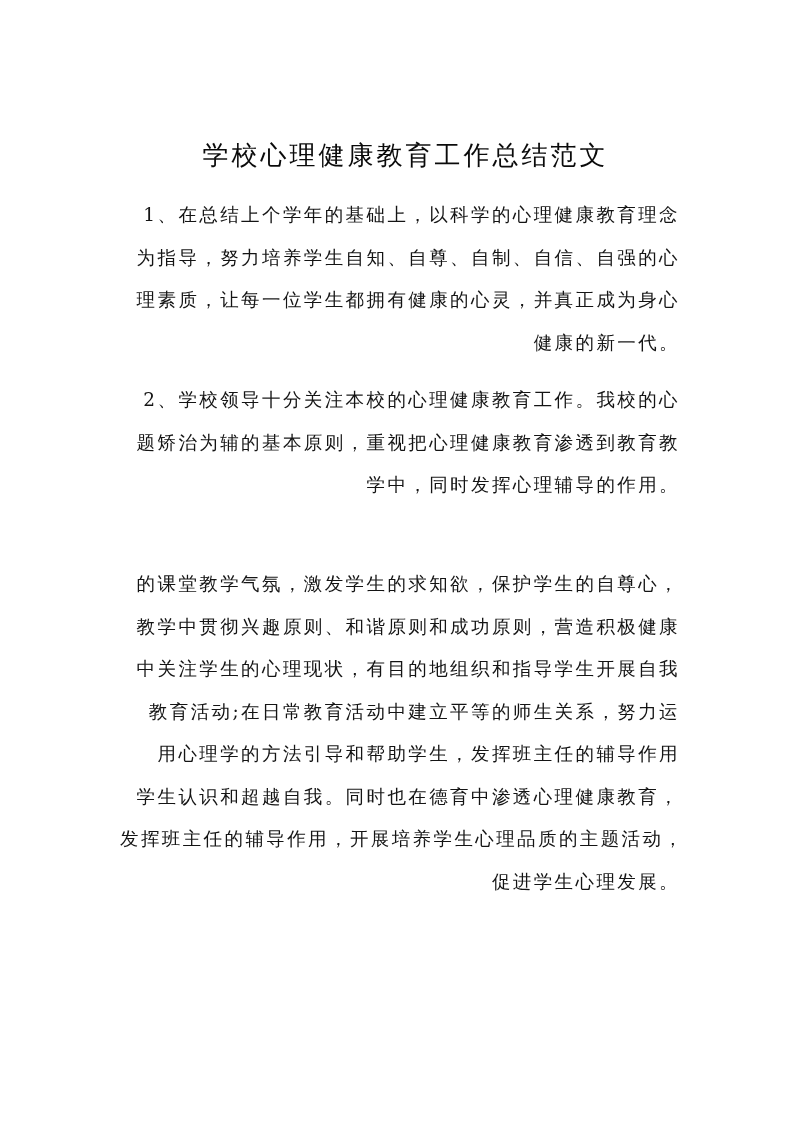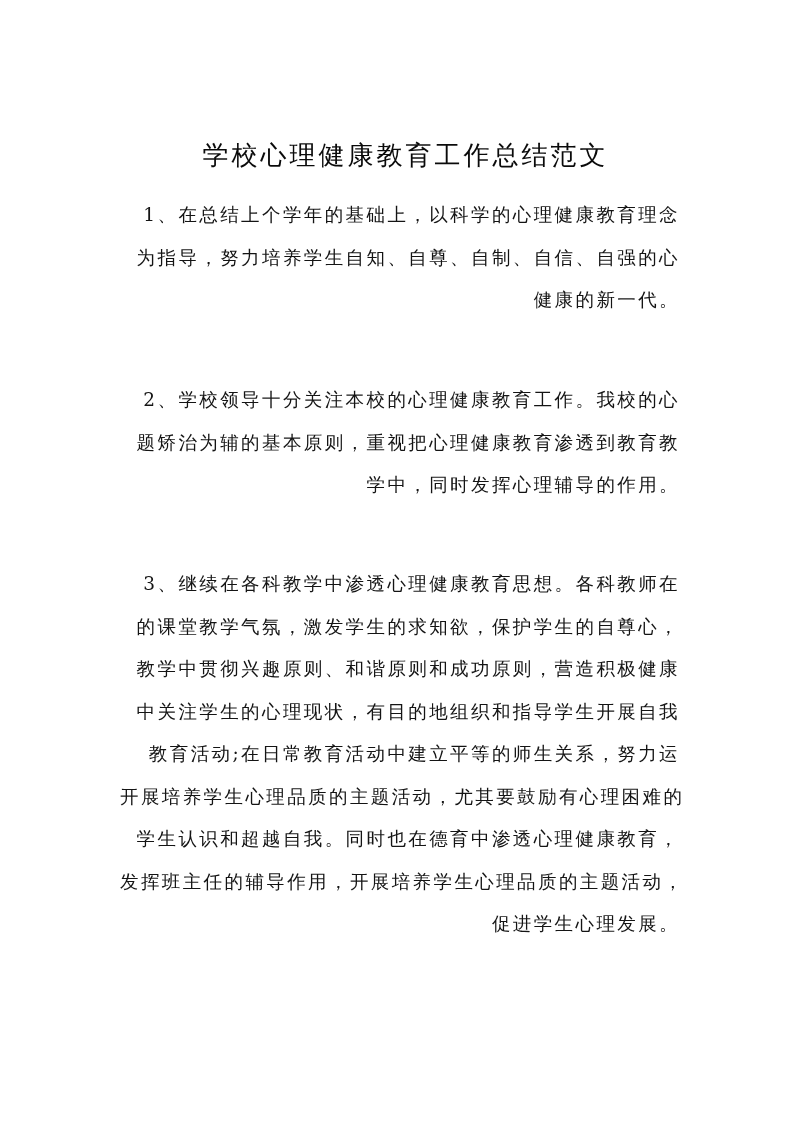--- a/index.html
+++ b/index.html
@@ -57,33 +57,33 @@
   </style>
 </head>
 <body>
 
 <div class="page">
   <h1 class="title">学校心理健康教育工作总结范文</h1>
 
   <div class="para" id="p1">
     <span class="line">1、在总结上个学年的基础上，以科学的心理健康教育理念</span>
     <span class="line">为指导，努力培养学生自知、自尊、自制、自信、自强的心</span>
+    <span class="line">理素质，让每一位学生都拥有健康的心灵，并真正成为身心</span>
     <span class="line">健康的新一代。</span>
   </div>
 
   <div class="para" id="p2">
     <span class="line">2、学校领导十分关注本校的心理健康教育工作。我校的心</span>
     <span class="line">题矫治为辅的基本原则，重视把心理健康教育渗透到教育教</span>
     <span class="line">学中，同时发挥心理辅导的作用。</span>
   </div>
 
   <div class="para" id="p3">
-    <span class="line">3、继续在各科教学中渗透心理健康教育思想。各科教师在</span>
     <span class="line">的课堂教学气氛，激发学生的求知欲，保护学生的自尊心，</span>
     <span class="line">教学中贯彻兴趣原则、和谐原则和成功原则，营造积极健康</span>
     <span class="line">中关注学生的心理现状，有目的地组织和指导学生开展自我</span>
     <span class="line">教育活动;在日常教育活动中建立平等的师生关系，努力运</span>
-    <span class="line">开展培养学生心理品质的主题活动，尤其要鼓励有心理困难的</span>
+    <span class="line">用心理学的方法引导和帮助学生，发挥班主任的辅导作用</span>
     <span class="line">学生认识和超越自我。同时也在德育中渗透心理健康教育，</span>
     <span class="line">发挥班主任的辅导作用，开展培养学生心理品质的主题活动，</span>
     <span class="line">促进学生心理发展。</span>
   </div>
 </div>
 
 </body></html>

